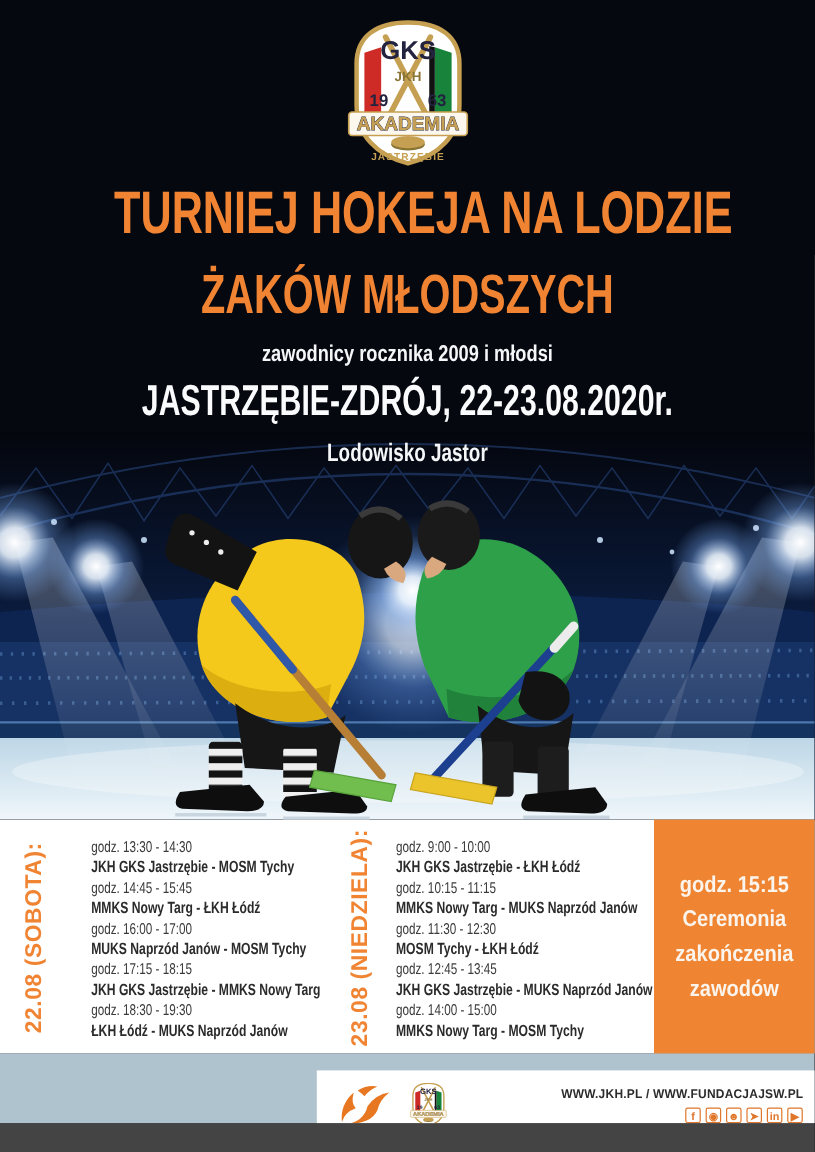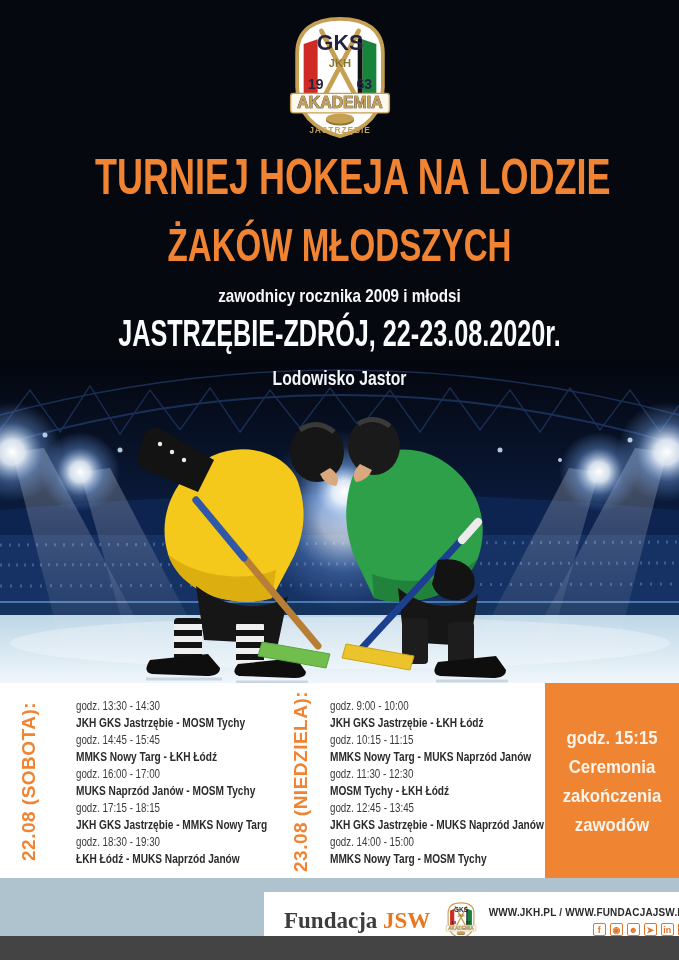--- a/index.html
+++ b/index.html
@@ -243,24 +243,20 @@
     <span>zawodów</span>
   </div>
 
   <div class="footer-band">
     <div class="footer-bar">
       <svg width="46" height="44" viewBox="0 0 56 46">
         <path d="M6 40 Q4 22 18 10 Q15 21 20 26 Q9 30 6 40 Z" fill="#E87722"></path>
         <path d="M10 42 Q28 40 32 24 Q40 12 54 10 Q44 18 42 28 Q36 42 10 42 Z" fill="#E87722"></path>
         <path d="M22 8 Q32 2 42 4 Q33 8 29 14 Q25 10 22 8 Z" fill="#E87722"></path>
       </svg>
-      <div class="fundacja-text">
-        <span>Fundacja</span>
-        <span class="jsw">JSW</span>
-      </div>
       <svg class="badge-mini" width="34" height="37" viewBox="0 0 120 132">
         <use href="#gks-badge"></use>
       </svg>
       <div class="footer-right">
         <div class="urls">WWW.JKH.PL / WWW.FUNDACJAJSW.PL</div>
         <div class="social-row">
           <div class="social">f</div>
           <div class="social">◉</div>
           <div class="social">☻</div>
           <div class="social">➤</div>

